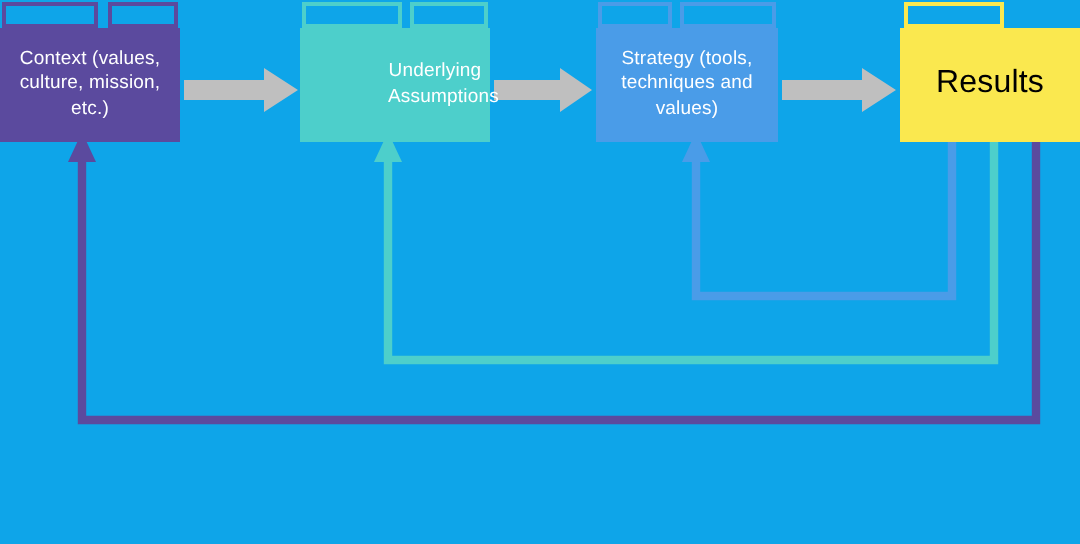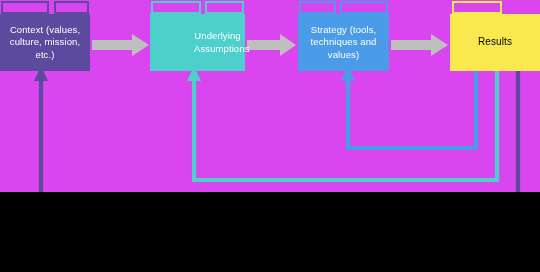--- a/index.html
+++ b/index.html
@@ -4,22 +4,22 @@
 <title>Process Feedback Diagram</title>
 <style>
   html, body {
     margin: 0;
     padding: 0;
     background: #000000;
   }
   #canvas {
     position: relative;
     width: 540px;
-    height: 192px;
-    background: #d946ef;
+    height: 272px;
+    background: #0ea5e9;
     overflow: hidden;
     font-family: "Liberation Sans", sans-serif;
   }
   .node {
     position: absolute;
     box-sizing: border-box;
     display: flex;
     align-items: center;
     justify-content: center;
     text-align: center;
@@ -105,17 +105,17 @@
   </div>
 
   <div class="node" style="left:150px; top:14px; width:95px; height:57px; background:#4DCFCB;padding-left:44px;">
     <span class="node-label">Underlying Assumptions</span>
   </div>
 
   <div class="node" style="left:298px; top:14px; width:91px; height:57px; background:#4A9CE8;">
     <span class="node-label">Strategy (tools, techniques and values)</span>
   </div>
 
-  <div class="node" style="left:450px; top:14px; width:90px; height:57px; background:#FAE84F; color:#000000; font-size:10px;">
+  <div class="node" style="left:450px; top:14px; width:90px; height:57px; background:#FAE84F; color:#000000; font-size:16px;">
     <span class="node-label">Results</span>
   </div>
 
 </div>
 
 </body></html>

